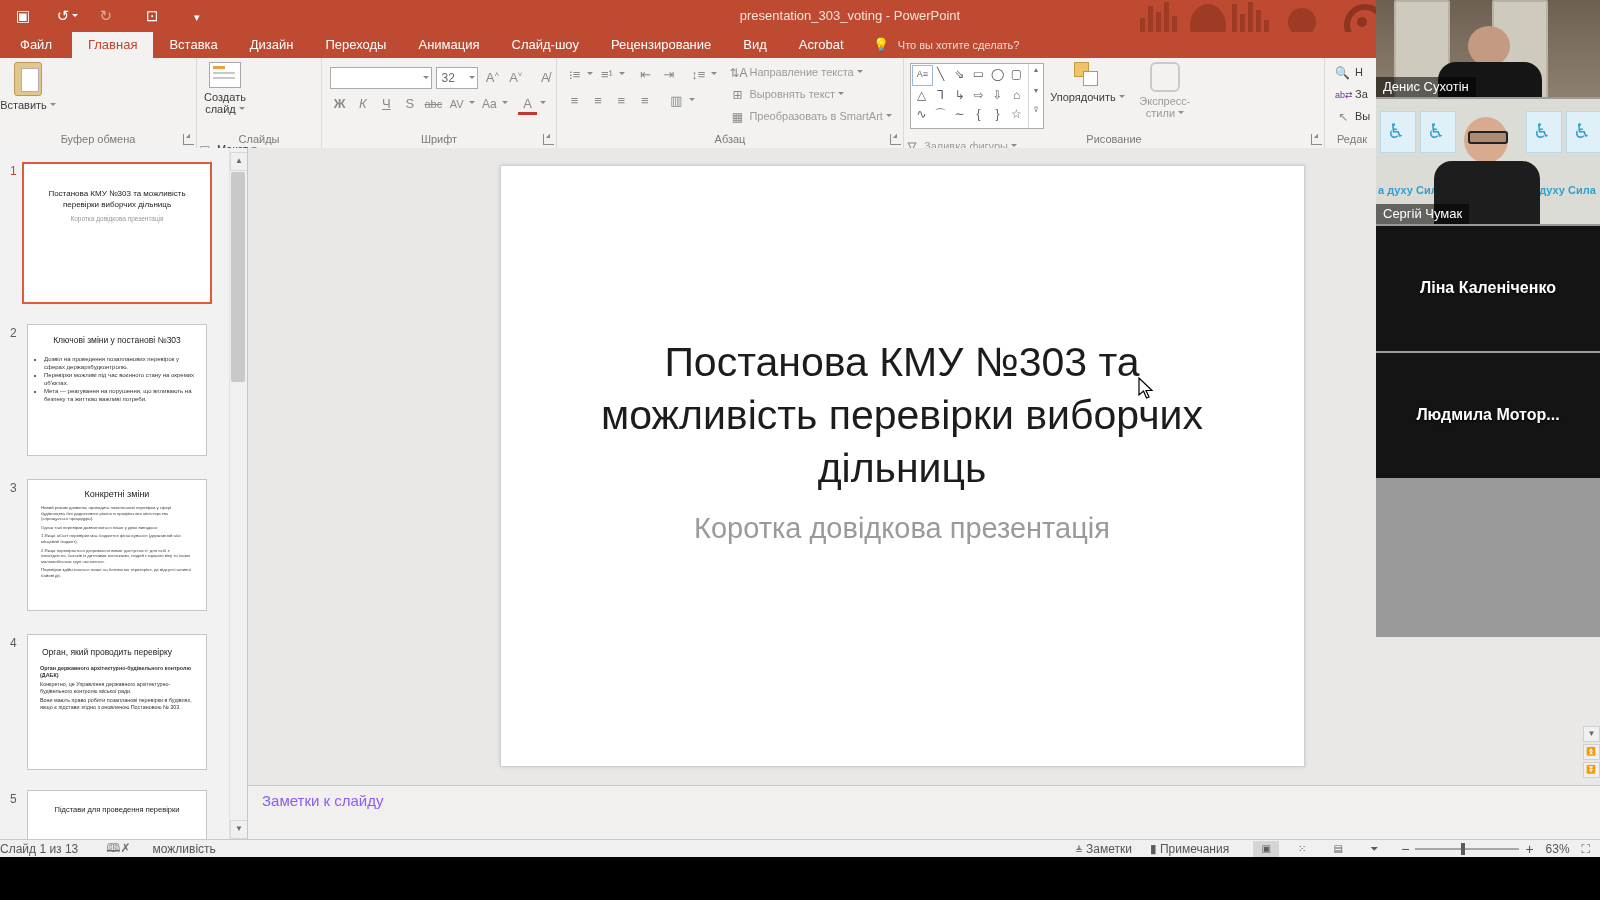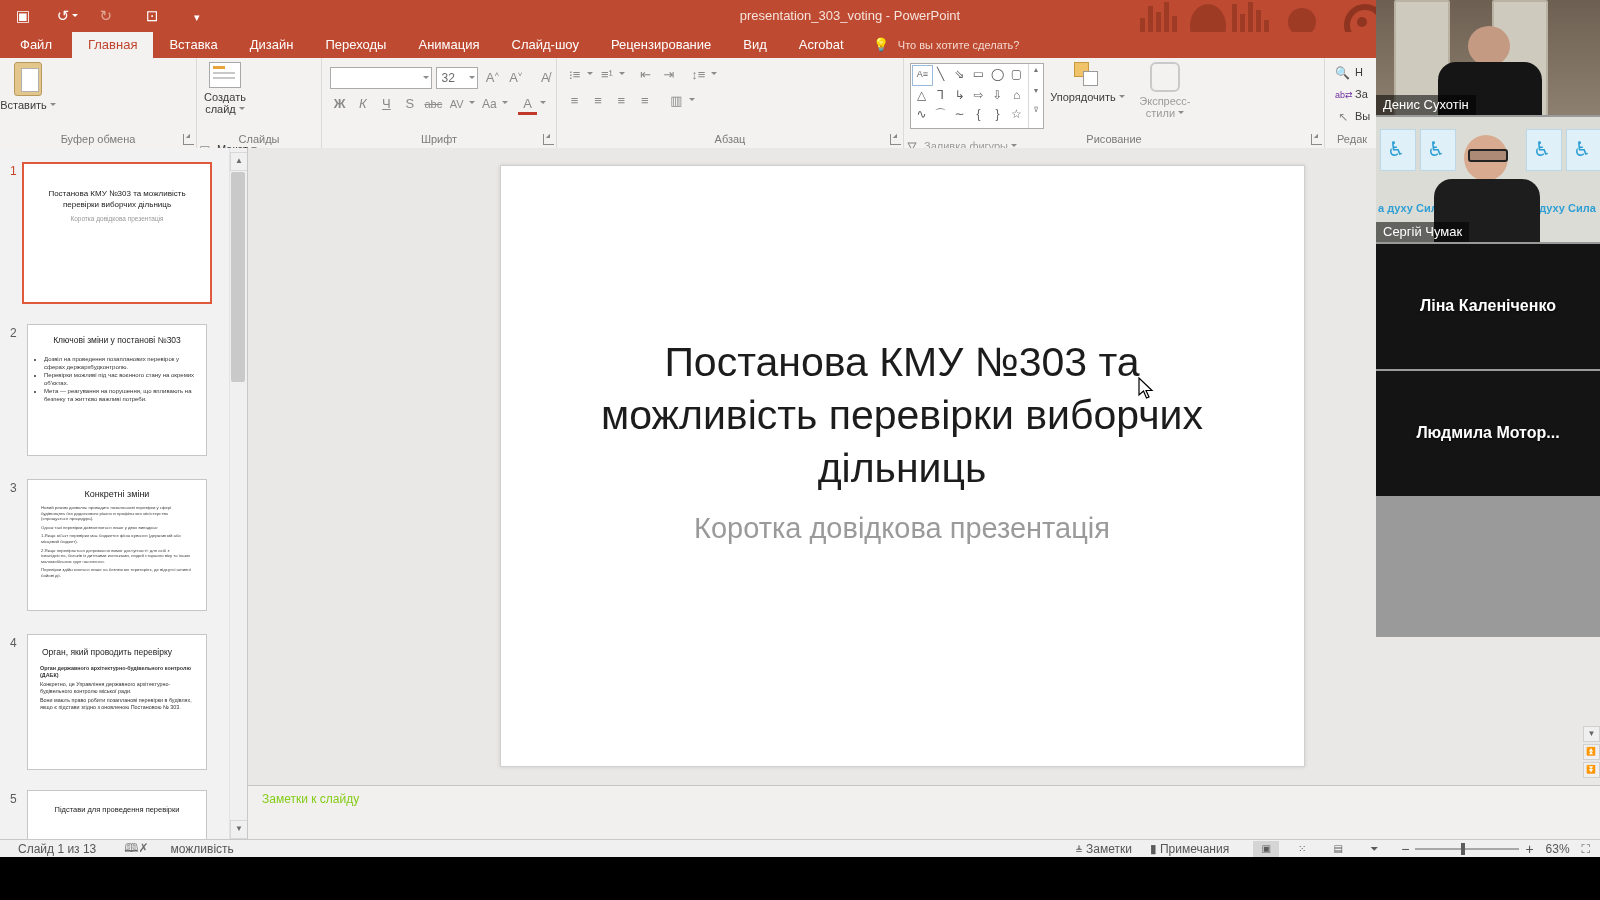--- a/index.html
+++ b/index.html
@@ -49,21 +49,21 @@
   .vtrack{left:229px;top:148px;width:18px;height:691px;background:#F0F0F0;border-left:1px solid #E2E2E2;}
   .sbtn{position:absolute;left:230px;width:16px;height:17px;background:#F0F0F0;border:1px solid #D8D8D8;color:#6b6b6b;
         font-size:8px;text-align:center;line-height:16px;}
   .sthumb{left:231px;width:14px;background:#C9C9C9;border-radius:2px;}
   #canvas{left:248px;top:148px;width:1352px;height:638px;background:#E9E8E7;}
   #slide{left:500px;top:165px;width:803px;height:600px;background:#fff;border:1px solid #CFCFCF;box-shadow:0 0 4px rgba(0,0,0,.12);}
   #slide-title{left:582px;top:336px;width:640px;text-align:center;font-size:41px;line-height:53px;color:#1c1c1c;}
   #slide-sub{left:582px;top:512px;width:640px;text-align:center;font-size:29px;color:#9a9a9a;}
   #notes-divider{left:248px;top:785px;width:1352px;height:1px;background:#C9C7C5;}
   #notesarea{left:248px;top:786px;width:1352px;height:53px;background:#F1F0EF;}
-  #notes-text{left:262px;top:792px;font-size:12px;color:#84cc16;}
+  #notes-text{left:262px;top:792px;font-size:15px;color:#8b5cf6;}
   
   #statusbar{left:0;top:839px;width:1600px;height:18px;background:#F0F0F0;border-top:1px solid #C8C8C8;
              font-size:12px;color:#565656;display:flex;align-items:center;}
   .st{white-space:nowrap;}
   .viewbtn{width:26px;height:17px;text-align:center;line-height:16px;color:#5b5b5b;font-size:10px;}
   .viewbtn.sel{background:#D5D5D5;}
   #blackstrip{left:0;top:857px;width:1600px;height:43px;background:#000;}
   
   #videopanel{left:1376px;top:0;width:224px;height:637px;background:#9a9a9a;display:flex;flex-direction:column;gap:2px;}
   .vtile{position:relative;width:224px;background:#141414;overflow:hidden;flex:none;}
@@ -198,20 +198,25 @@
           <span class="fmt" style="margin-left:6px">↕≡</span><span class="dd"></span>
         </div>
         <div style="padding-top:4px">
           <span class="fmt">≡</span>
           <span class="fmt">≡</span>
           <span class="fmt">≡</span>
           <span class="fmt">≡</span>
           <span class="fmt" style="margin-left:8px">▥</span><span class="dd"></span>
         </div>
       </div>
+      <div style="display:inline-block;vertical-align:top;padding-top:3px">
+        <div class="smallbtn dim"><span class="ico16">⇅A</span><span>Направление текста</span><span class="dd"></span></div>
+        <div class="smallbtn dim"><span class="ico16">⊞</span><span>Выровнять текст</span><span class="dd"></span></div>
+        <div class="smallbtn dim"><span class="ico16">▦</span><span>Преобразовать в SmartArt</span><span class="dd"></span></div>
+      </div>
       <div class="glabel">Абзац</div>
       <div class="launcher"></div>
     </div>
 
     <div class="rgroup" style="width:420px">
       <div style="display:inline-block;vertical-align:top;margin:5px 0 0 6px;width:132px;height:64px;background:#fff;border:1px solid #ABABAB;position:relative">
         <div style="display:grid;grid-template-columns:repeat(6,19px);padding:1px 0 0 1px">
           <div class="shapecell" style="font-size:9px;border:1px solid #9ab8d8;line-height:17px">A≡</div>
           <div class="shapecell">╲</div>
           <div class="shapecell">⇘</div>
@@ -326,21 +331,21 @@
 
   <div class="abs edgebtn" style="top:726px">▼</div>
   <div class="abs edgebtn" style="top:744px">⏫</div>
   <div class="abs edgebtn" style="top:762px">⏬</div>
 
   <div class="abs" id="notes-divider"></div>
   <div class="abs" id="notesarea"></div>
   <div class="abs" id="notes-text">Заметки к слайду</div>
 
   <div class="abs" id="statusbar">
-    <span class="st" style="margin-left:18px">Слайд 1 из 13</span>
+    <span class="st" style="margin-left:0">Слайд 1 из 13</span>
     <span class="st" style="margin-left:28px;color:#6b6b6b">🕮✗</span>
     <span class="st" style="margin-left:22px">можливість</span>
     <span style="flex:1"></span>
     <span class="st"><span style="font-size:9px">≜</span> <span>Заметки</span></span>
     <span class="st" style="margin-left:18px"><span style="color:#5b5b5b">▮</span> <span>Примечания</span></span>
     <span class="viewbtn sel" style="margin-left:24px">▣</span>
     <span class="viewbtn" style="margin-left:10px">⁙</span>
     <span class="viewbtn" style="margin-left:10px">▤</span>
     <span class="viewbtn" style="margin-left:10px">⏷</span>
     <span class="st" style="margin-left:14px;font-size:14px">−</span>
@@ -348,21 +353,21 @@
       <span style="position:absolute;left:46px;top:-5px;width:4px;height:12px;background:#5b5b5b"></span>
     </span>
     <span class="st" style="margin-left:6px;font-size:14px">+</span>
     <span class="st" style="margin-left:12px">63%</span>
     <span class="st" style="margin:0 10px 0 12px">⛶</span>
   </div>
   <div class="abs" id="blackstrip"></div>
 
   <div class="abs" id="videopanel">
 
-    <div class="vtile" style="height:115px">
+    <div class="vtile" style="height:97px">
       <div class="room">
         <span class="door" style="left:18px"></span>
           <span class="door" style="left:116px"></span>
         <span class="head" style="left:92px;top:26px;width:42px;height:40px"></span>
         <span class="body-dark" style="left:62px;top:62px;width:104px;height:63px"></span>
       </div>
       <div class="vname">Денис Сухотін</div>
     </div>
 
     <div class="vtile" style="height:125px">

